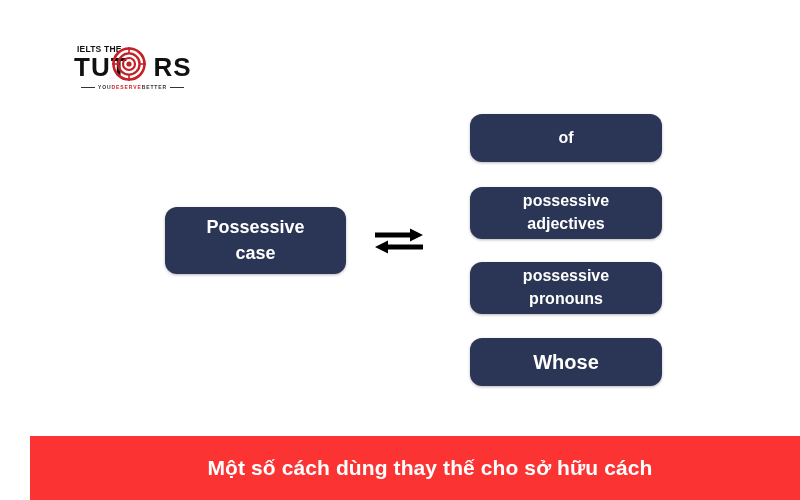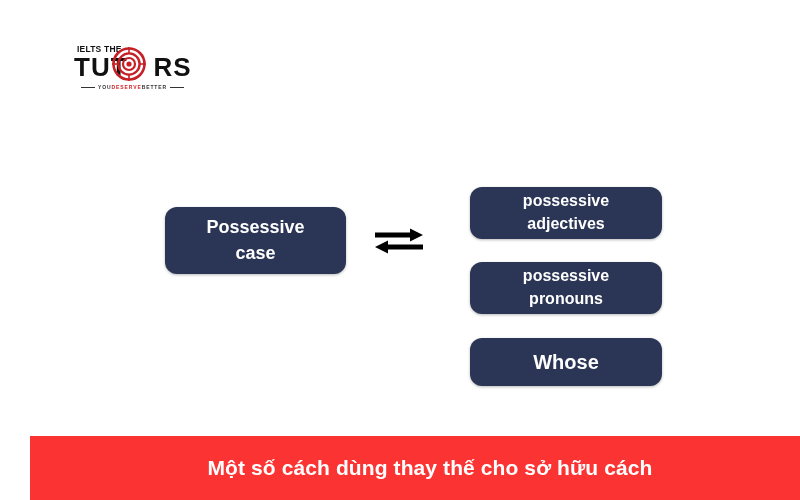--- a/index.html
+++ b/index.html
@@ -214,20 +214,23 @@
     <svg viewBox="0 0 50 28" width="50" height="28" aria-hidden="true">
 
       <line x1="1" y1="8" x2="38" y2="8" stroke="#000000" stroke-width="5"></line>
       <polygon points="36,1.5 49,8 36,14.5" fill="#000000"></polygon>
 
       <line x1="12" y1="20" x2="49" y2="20" stroke="#000000" stroke-width="5"></line>
       <polygon points="14,13.5 1,20 14,26.5" fill="#000000"></polygon>
     </svg>
   </div>
 
+  <div class="node" id="node-of">
+    <span class="node-label">of</span>
+  </div>
 
   <div class="node" id="node-possessive-adjectives">
     <span class="node-label">possessive
 adjectives</span>
   </div>
 
   <div class="node" id="node-possessive-pronouns">
     <span class="node-label">possessive
 pronouns</span>
   </div>

